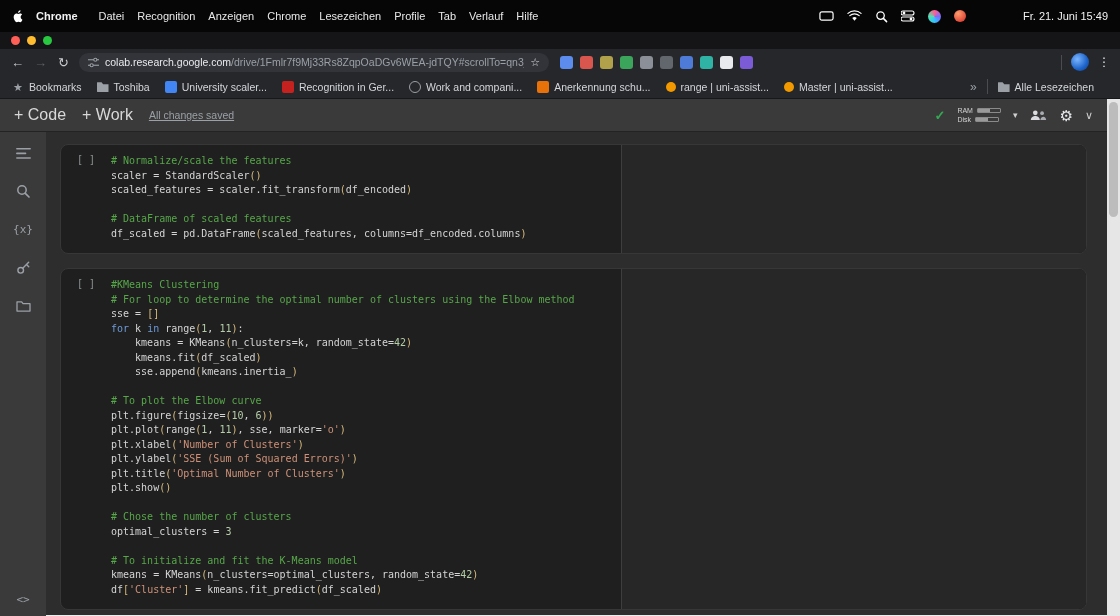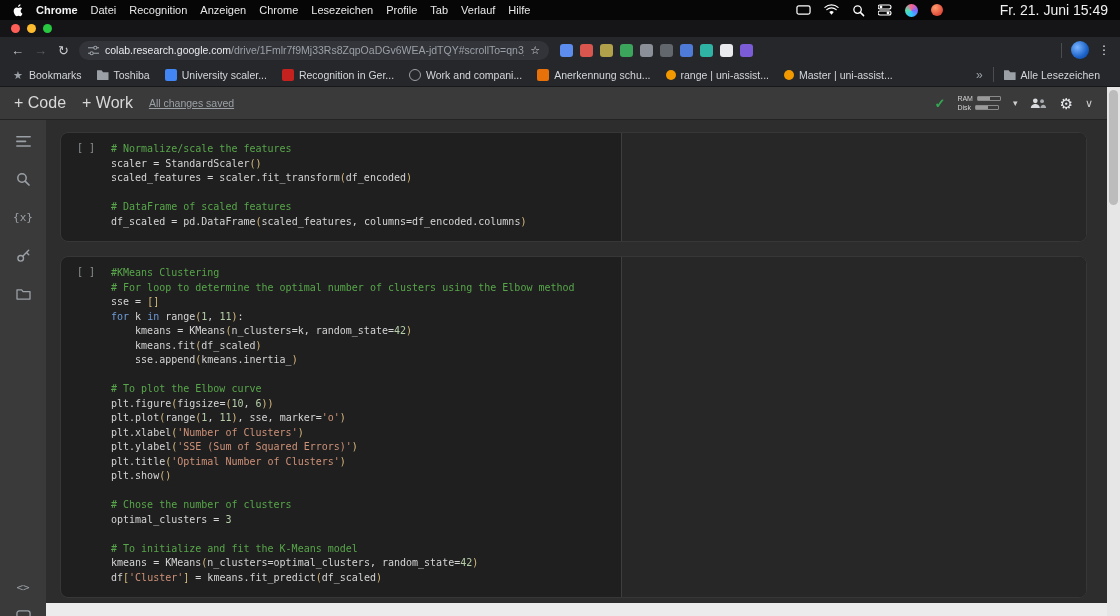--- a/index.html
+++ b/index.html
@@ -1,31 +1,31 @@
 <!DOCTYPE html>
 <html style="--comment: #57A64A; --keyword: #6E9CD8; --string: #CE9178; --number: #B5CEA8; --bracket: #D7BA7D; --code-plain: #D4D4D4; --check: #34A853; --traffic-red: #FF5F57; --traffic-yellow: #FEBC2E; --traffic-green: #28C840;"><head>
 <meta charset="utf-8">
 <style>
   * { box-sizing: border-box; margin: 0; padding: 0; }
   html,body { width:1120px; height:616px; overflow:hidden; background:#000;
     font-family:"Liberation Sans", sans-serif; }
 
   
-  .menubar{height:20px;background:#060606;color:#f2f2f4;display:flex;align-items:center;
+  .menubar{height:32px;background:#060606;color:#f2f2f4;display:flex;align-items:center;
     padding:0 12px;font-size:11px;gap:13px;}
   .apple svg{width:11px;height:13px;fill:#ffffff;display:block;margin-top:1px;}
   .app-name{font-weight:bold;}
   .menu-item{color:#e8e8ea;}
   .menu-right{margin-left:auto;display:flex;align-items:center;gap:13px;}
   .m-ico{display:flex;align-items:center;}
   .siri{width:13px;height:13px;border-radius:50%;
     background:conic-gradient(#ff5f8f,#7b6cff,#2ec5ff,#53e0b0,#ff5f8f);}
   .redapp{width:12px;height:12px;border-radius:50%;
     background:radial-gradient(circle at 35% 30%,#ff9d6e,#e14b3a 70%);}
-  .clock{font-size:14px;white-space:nowrap;margin-left:44px;}
+  .clock{font-size:11px;white-space:nowrap;margin-left:44px;}
 
   
   .tabstrip{height:17px;background:#151517;display:flex;align-items:center;
     padding-left:11px;gap:7px;}
   .tl{width:9px;height:9px;border-radius:50%;}
   .tl-red{background:var(--traffic-red);} .tl-yellow{background:var(--traffic-yellow);}
   .tl-green{background:var(--traffic-green);}
 
   .navbar{height:26px;background:#26272b;display:flex;align-items:center;
     padding:0 10px;gap:8px;}
@@ -103,21 +103,21 @@
 </head>
 <body>
 
 <div class="menubar">
   <span class="apple m-ico">
     <svg viewBox="0 0 14 17">
         <path d="M13.0 5.8c-.1.1-1.9 1.1-1.9 3.3 0 2.6 2.3 3.5 2.3 3.5s-1.2 3.4-2.8 3.4c-.8 0-1.4-.5-2.3-.5-.9 0-1.7.5-2.3.5C4.4 16 2 12.4 2 9.2 2 6.1 4 4.5 5.8 4.5c.9 0 1.7.6 2.2.6.5 0 1.4-.6 2.5-.6.4 0 1.7 0 2.5 1.3zM10.1 2.7c.5-.6.8-1.4.8-2.2V.2c-.8 0-1.7.5-2.3 1.2-.4.5-.8 1.3-.8 2.1v.3h.2c.7 0 1.6-.5 2.1-1.1z"></path>
       </svg>
   </span>
   <span class="app-name">Chrome</span>
-  <span id="menu-items" style="display:flex;gap:13px;">
+  <span id="menu-items" style="display:flex;gap:13px;margin-left:8px;">
       <span class="menu-item">Datei</span>
       <span class="menu-item">Recognition</span>
       <span class="menu-item">Anzeigen</span>
       <span class="menu-item">Chrome</span>
       <span class="menu-item">Lesezeichen</span>
       <span class="menu-item">Profile</span>
       <span class="menu-item">Tab</span>
       <span class="menu-item">Verlauf</span>
       <span class="menu-item">Hilfe</span>
     </span>
@@ -226,21 +226,21 @@
         <span class="bm-label">range | uni-assist...</span>
       </span>
       <span class="bm-item">
         <span class="bm-ico bm-dot" style="--ico: #F29900;"></span>
         <span class="bm-label">Master | uni-assist...</span>
       </span>
     </span>
   <span class="bm-right">
     <span class="bm-chevrons">»</span>
     <span class="vdiv"></span>
-    <span class="bm-item" style="margin-right:8px;">
+    <span class="bm-item" style="margin-right:14px;">
       <span class="bm-ico bm-folder" style="--ico:#9AA0A6;"></span>
       <span>Alle Lesezeichen</span>
     </span>
   </span>
 </div>
 
 <div class="colab">
 
   <div class="colab-toolbar">
     <span class="btn-add">+ Code</span>

